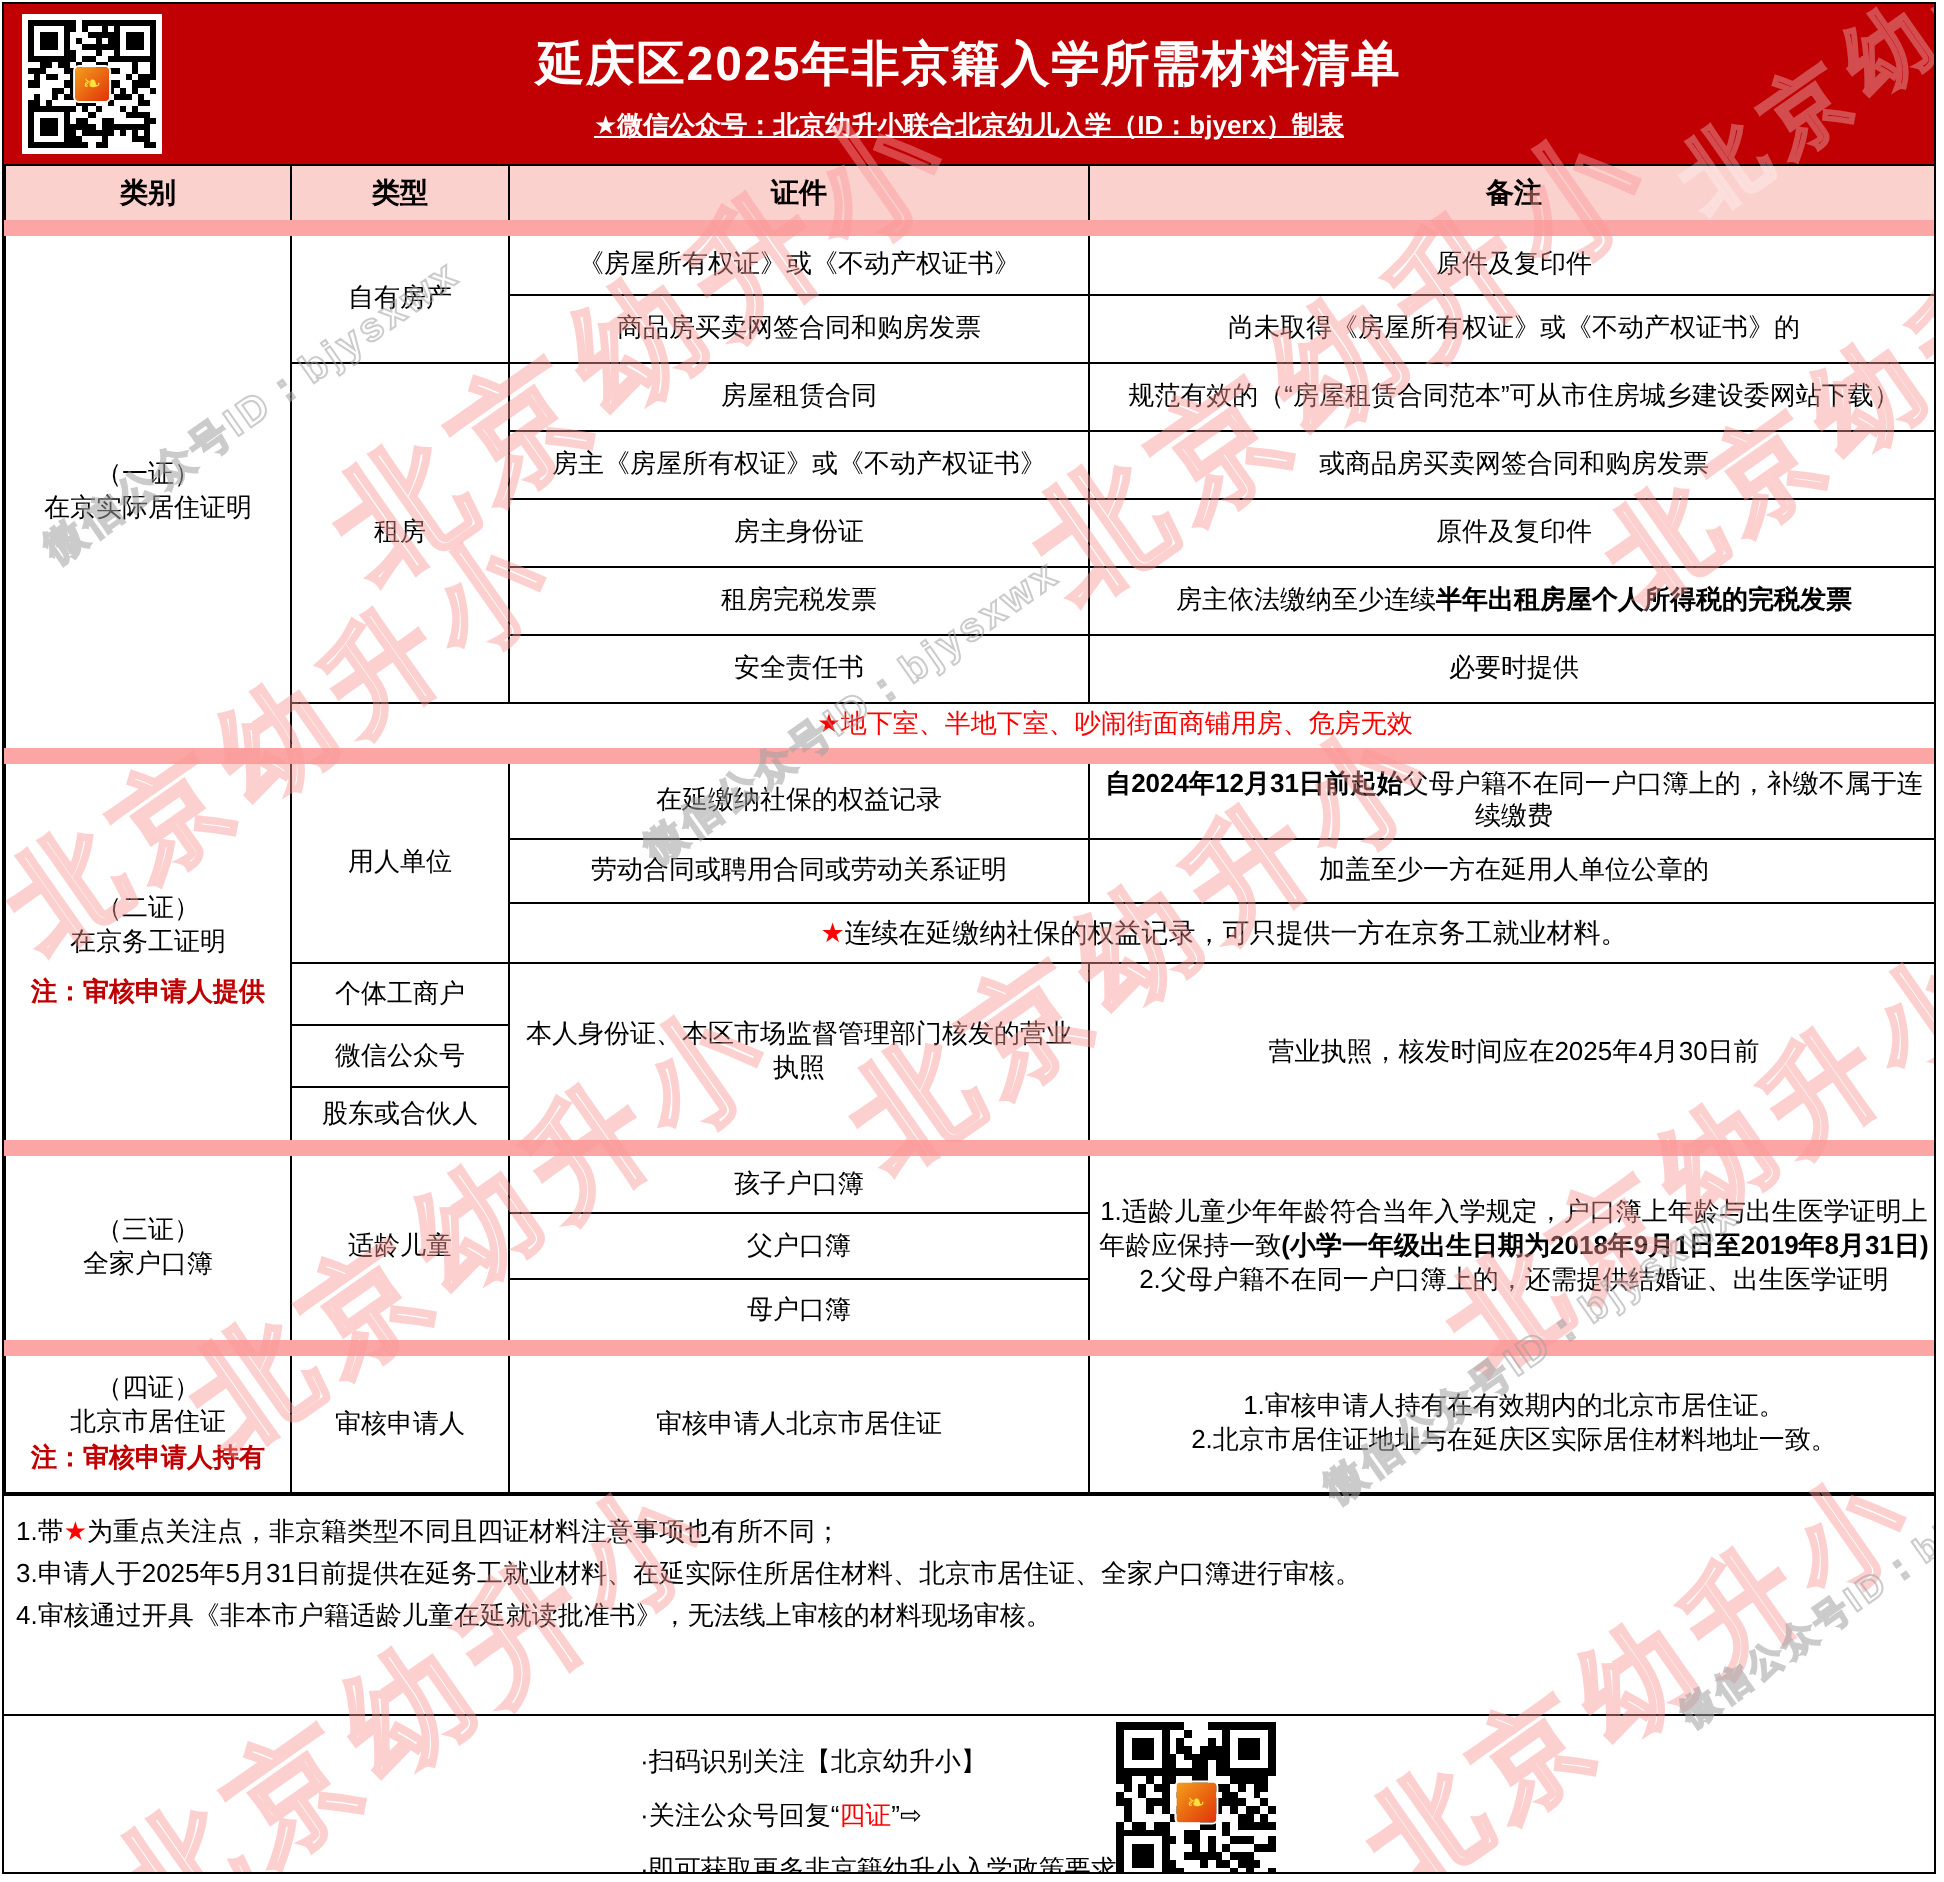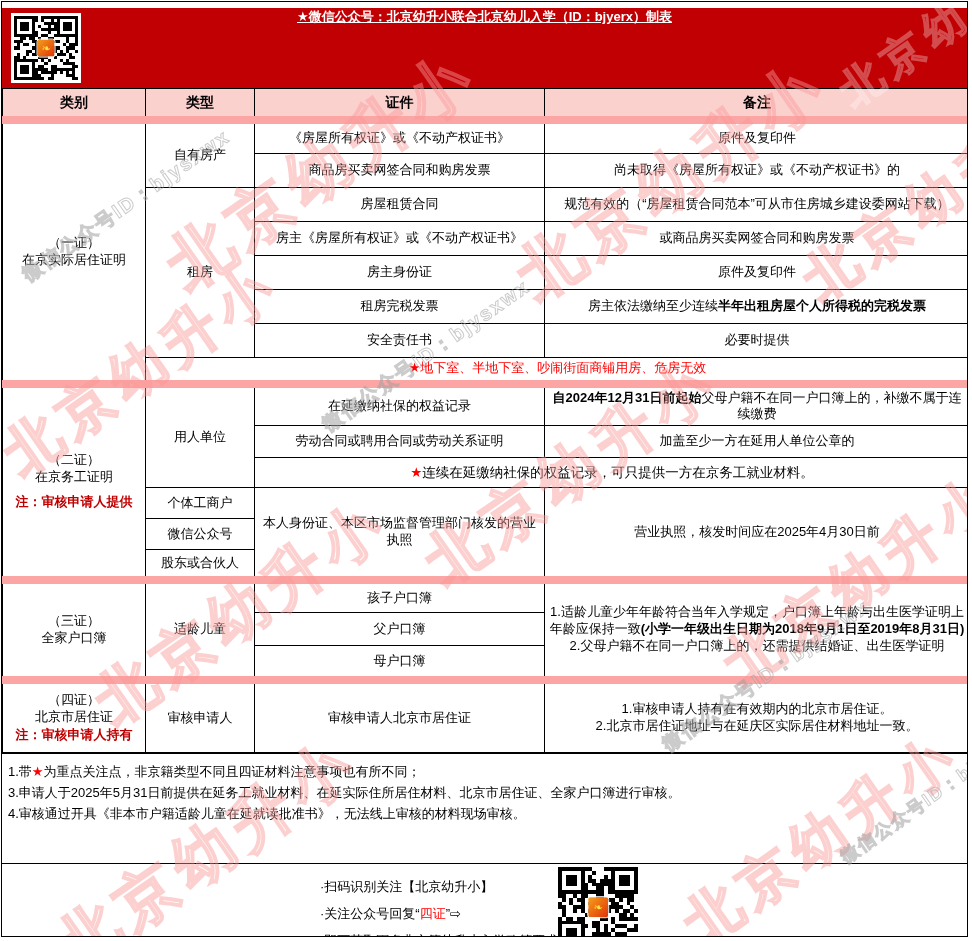--- a/index.html
+++ b/index.html
@@ -388,20 +388,21 @@
           <i style="left:33.33%;top:95.24%;width:4.76%;height:4.76%"></i>
           <i style="left:38.10%;top:95.24%;width:4.76%;height:4.76%"></i>
           <i style="left:42.86%;top:95.24%;width:4.76%;height:4.76%"></i>
           <i style="left:52.38%;top:95.24%;width:4.76%;height:4.76%"></i>
           <i style="left:57.14%;top:95.24%;width:4.76%;height:4.76%"></i>
           <i style="left:90.48%;top:95.24%;width:4.76%;height:4.76%"></i>
           <i style="left:95.24%;top:95.24%;width:4.76%;height:4.76%"></i>
         </div>
       <div class="qr-logo">❧</div>
     </div>
+    <div class="banner-title">延庆区2025年非京籍入学所需材料清单</div>
     <div class="banner-subtitle">★微信公众号：北京幼升小联合北京幼儿入学（ID：bjyerx）制表</div>
   </div>
 
   <table class="main">
     <colgroup>
         <col style="width:143px">
         <col style="width:109px">
         <col style="width:290px">
         <col style="width:425px">
       </colgroup>

